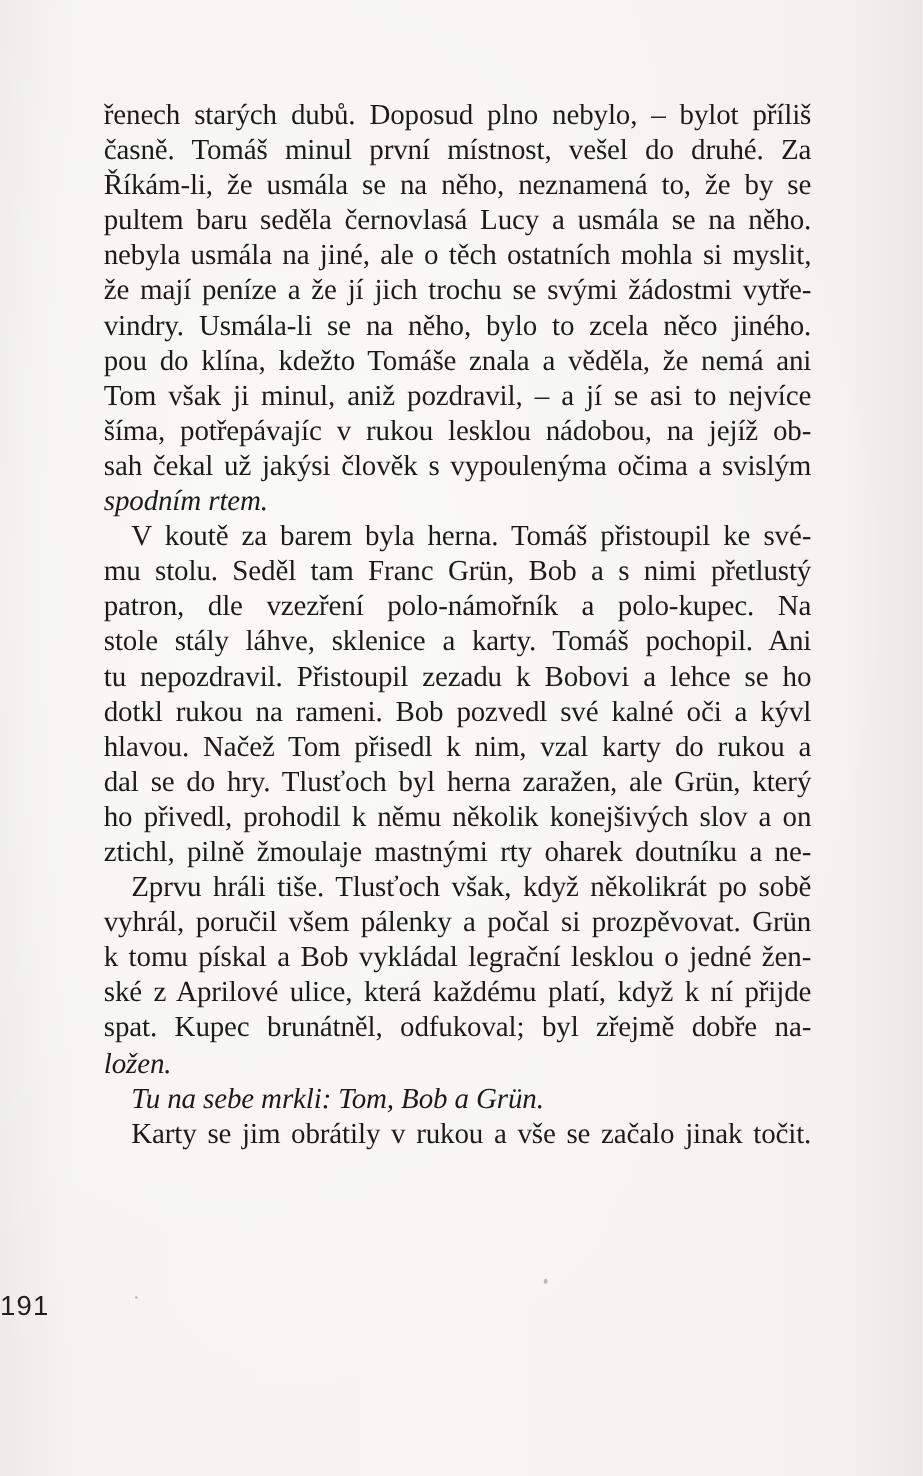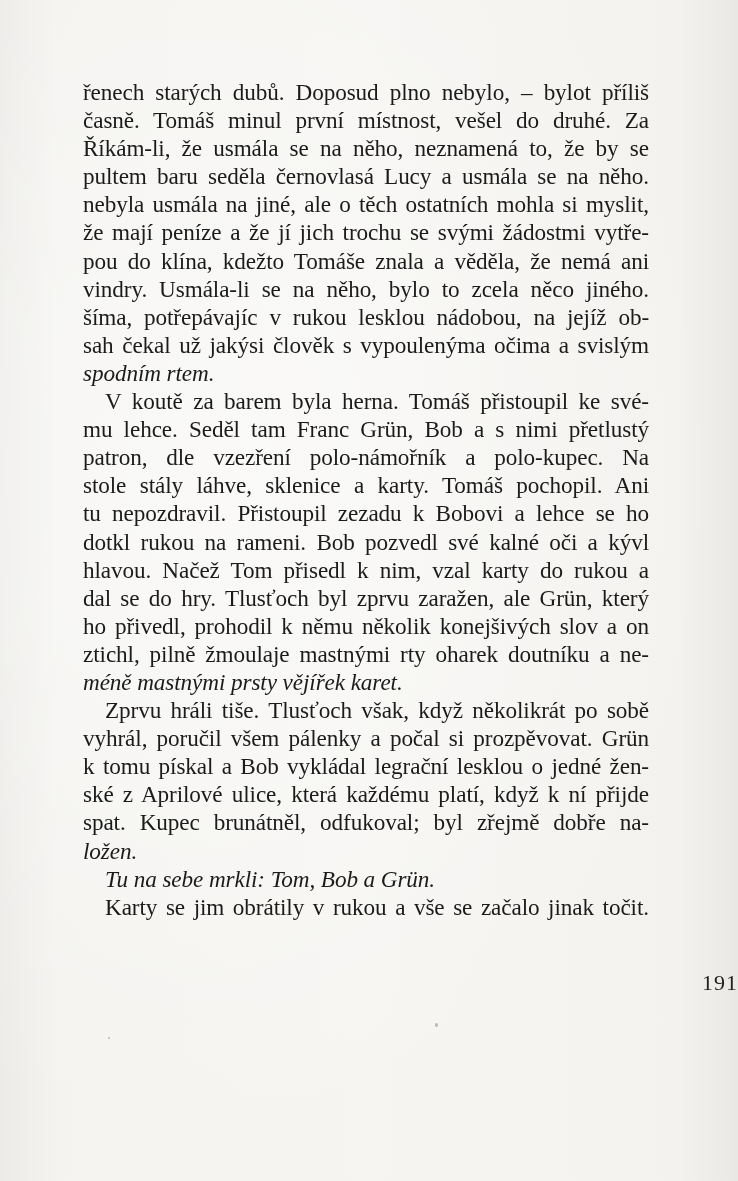--- a/index.html
+++ b/index.html
@@ -44,23 +44,23 @@
       text-align-last: left;
       font-style: italic;
     }
     .line.indent {
       padding-left: 22px;
     }
     .page-number {
       position: absolute;
       left: 0;
       width: 738px;
-      top: 970px;
-      text-align: right;
-      font-family: Liberation Serif, serif;
+      top: 1032px;
+      text-align: left;
+      font-family: Liberation Sans, sans-serif;
       font-size: 22px;
       color: #1f1f1f;
       letter-spacing: 1px;
     }
     .speck {
       position: absolute;
       width: 3px; height: 4px;
       border-radius: 50%;
       background: #b9b8b5;
     }
@@ -69,36 +69,36 @@
 <body>
 
 <div class="page">
   <div class="text-block" id="text-block">
       <span class="line">řenech starých dubů. Doposud plno nebylo, – bylot příliš</span>
       <span class="line">časně. Tomáš minul první místnost, vešel do druhé. Za</span>
       <span class="line">Říkám-li, že usmála se na něho, neznamená to, že by se</span>
       <span class="line">pultem baru seděla černovlasá Lucy a usmála se na něho.</span>
       <span class="line">nebyla usmála na jiné, ale o těch ostatních mohla si myslit,</span>
       <span class="line">že mají peníze a že jí jich trochu se svými žádostmi vytře-</span>
+      <span class="line">vindry. Usmála-li se na něho, bylo to zcela něco jiného.</span>
       <span class="line">pou do klína, kdežto Tomáše znala a věděla, že nemá ani</span>
-      <span class="line">vindry. Usmála-li se na něho, bylo to zcela něco jiného.</span>
+      <span class="line">Tom však ji minul, aniž pozdravil, – a jí se asi to nejvíce</span>
       <span class="line">šíma, potřepávajíc v rukou lesklou nádobou, na jejíž ob-</span>
       <span class="line">sah čekal už jakýsi člověk s vypoulenýma očima a svislým</span>
       <span class="line last">spodním rtem.</span>
       <span class="line indent">V koutě za barem byla herna. Tomáš přistoupil ke své-</span>
-      <span class="line">mu lehce. Seděl tam Franc Grün, Bob a s nimi přetlustý</span>
+      <span class="line">mu stolu. Seděl tam Franc Grün, Bob a s nimi přetlustý</span>
       <span class="line">patron, dle vzezření polo-námořník a polo-kupec. Na</span>
       <span class="line">stole stály láhve, sklenice a karty. Tomáš pochopil. Ani</span>
       <span class="line">tu nepozdravil. Přistoupil zezadu k Bobovi a lehce se ho</span>
       <span class="line">dotkl rukou na rameni. Bob pozvedl své kalné oči a kývl</span>
       <span class="line">hlavou. Načež Tom přisedl k nim, vzal karty do rukou a</span>
-      <span class="line">dal se do hry. Tlusťoch byl zprvu zaražen, ale Grün, který</span>
+      <span class="line">dal se do hry. Tlusťoch byl herna zaražen, ale Grün, který</span>
       <span class="line">ho přivedl, prohodil k němu několik konejšivých slov a on</span>
       <span class="line">ztichl, pilně žmoulaje mastnými rty oharek doutníku a ne-</span>
-      <span class="line last">méně mastnými prsty vějířek karet.</span>
       <span class="line indent">Zprvu hráli tiše. Tlusťoch však, když několikrát po sobě</span>
       <span class="line">vyhrál, poručil všem pálenky a počal si prozpěvovat. Grün</span>
       <span class="line">k tomu pískal a Bob vykládal legrační lesklou o jedné žen-</span>
       <span class="line">ské z Aprilové ulice, která každému platí, když k ní přijde</span>
       <span class="line">spat. Kupec brunátněl, odfukoval; byl zřejmě dobře na-</span>
       <span class="line last">ložen.</span>
       <span class="line indent last">Tu na sebe mrkli: Tom, Bob a Grün.</span>
       <span class="line indent">Karty se jim obrátily v rukou a vše se začalo jinak točit.</span>
     </div>
   <div class="page-number">191</div>

